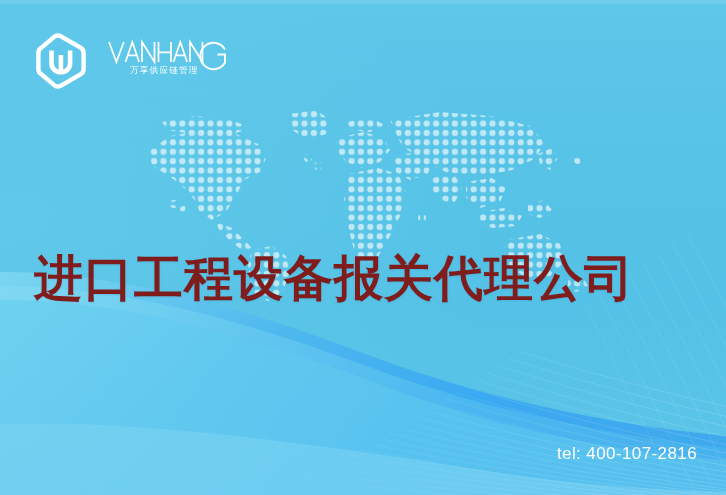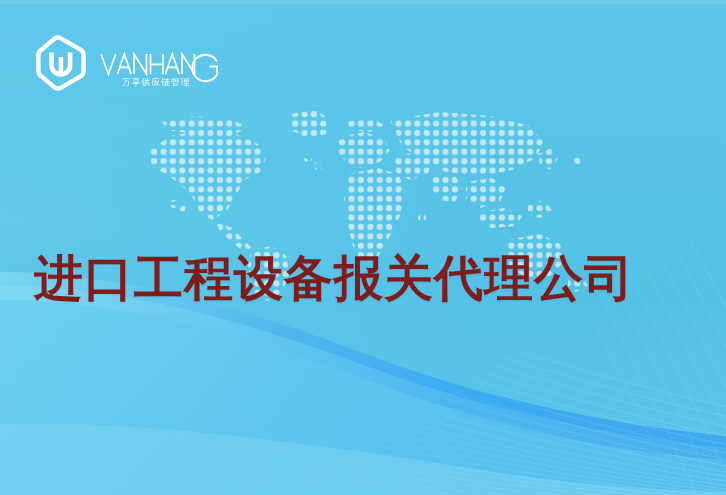--- a/index.html
+++ b/index.html
@@ -44,21 +44,21 @@
     width:520px;height:330px;
     opacity:.55;
     pointer-events:none;
   }
   .linetex svg{display:block;width:100%;height:100%;}
 
   
   .logo{
     position:absolute;
     left:33px;top:33px;
-    display:flex;align-items:flex-end;gap:11px;
+    display:flex;align-items:flex-start;gap:19px;
     height:58px;
   }
   .logo-mark{width:56px;height:56px;flex:0 0 56px;}
   .logo-mark svg{display:block;width:100%;height:100%;}
   .logo-text{position:relative;width:122px;height:46px;}
   .logo-text svg{display:block;width:100%;height:100%;}
 
   
   .headline{
     position:absolute;
@@ -273,14 +273,15 @@
           <path d="M117,16.5 A13.2,13.2 0 1 0 117,29.5 L117,21.5 L109.4,21.5" stroke-width="1.9"></path>
         </g>
 
         <text x="22" y="39.6" fill="#ffffff" font-size="8.6" font-family="DejaVu Sans, sans-serif" letter-spacing="1.2">万享供应链管理</text>
       </svg>
     </span>
   </div>
 
   <h1 class="headline">进口工程设备报关代理公司</h1>
 
+  <div class="phone">tel: 400-107-2816</div>
 
 </div>
 
 </body></html>

